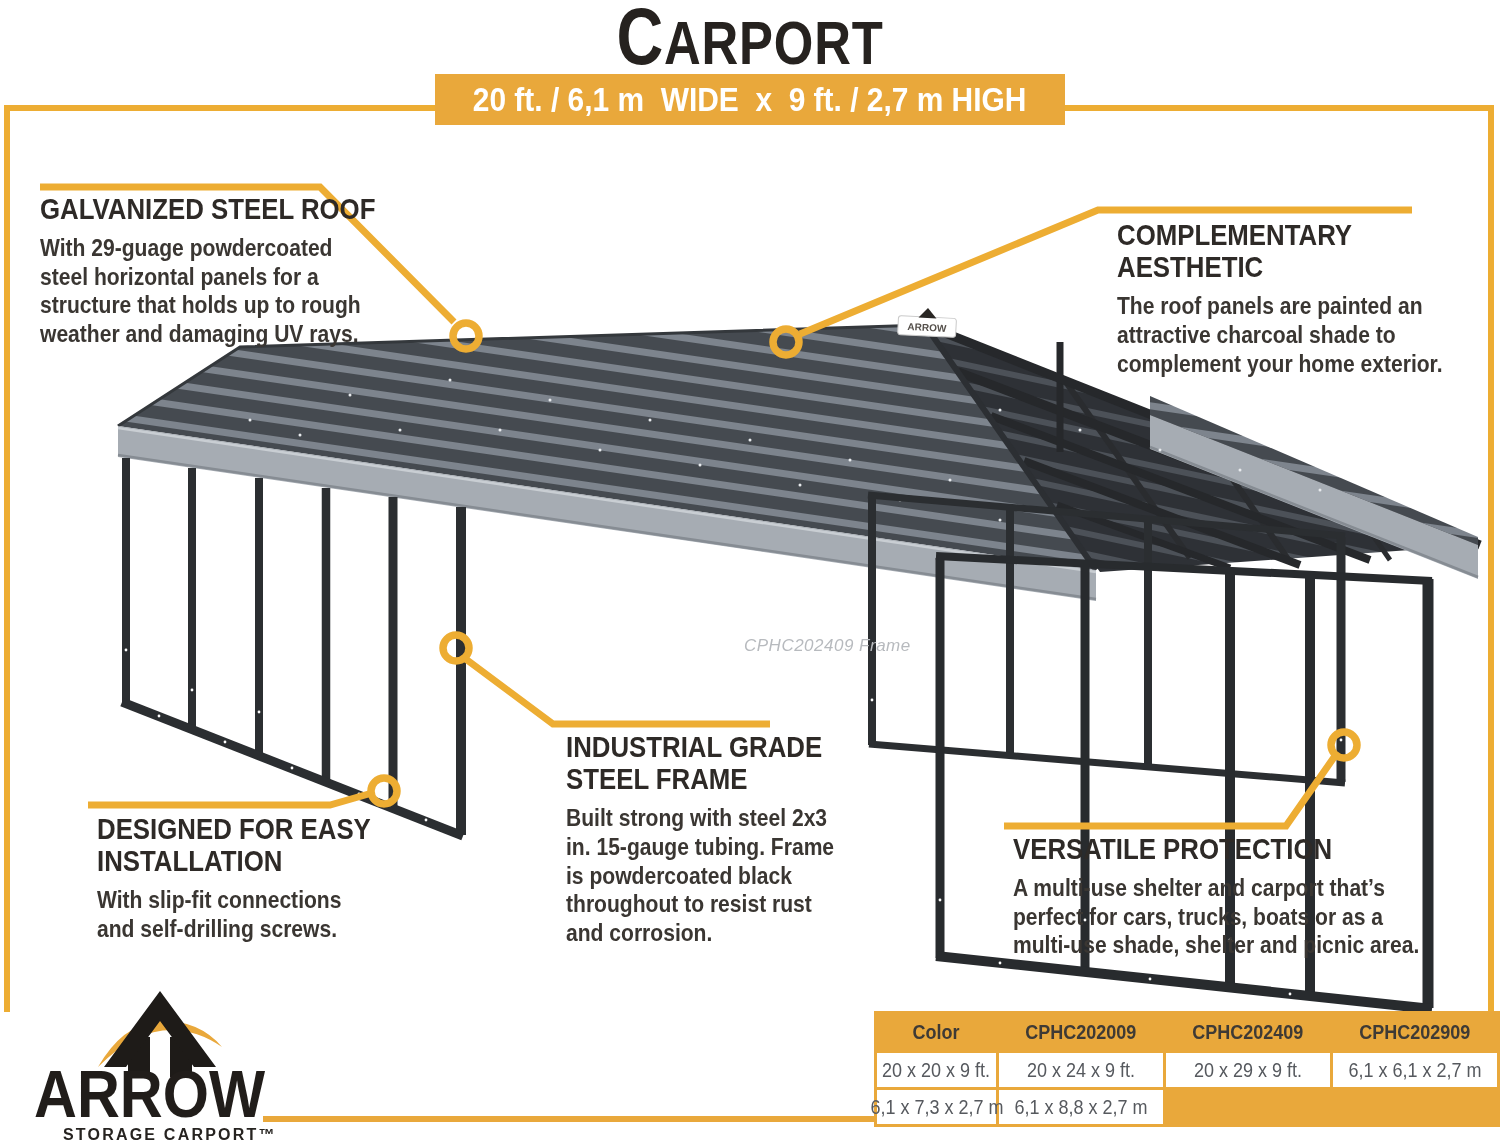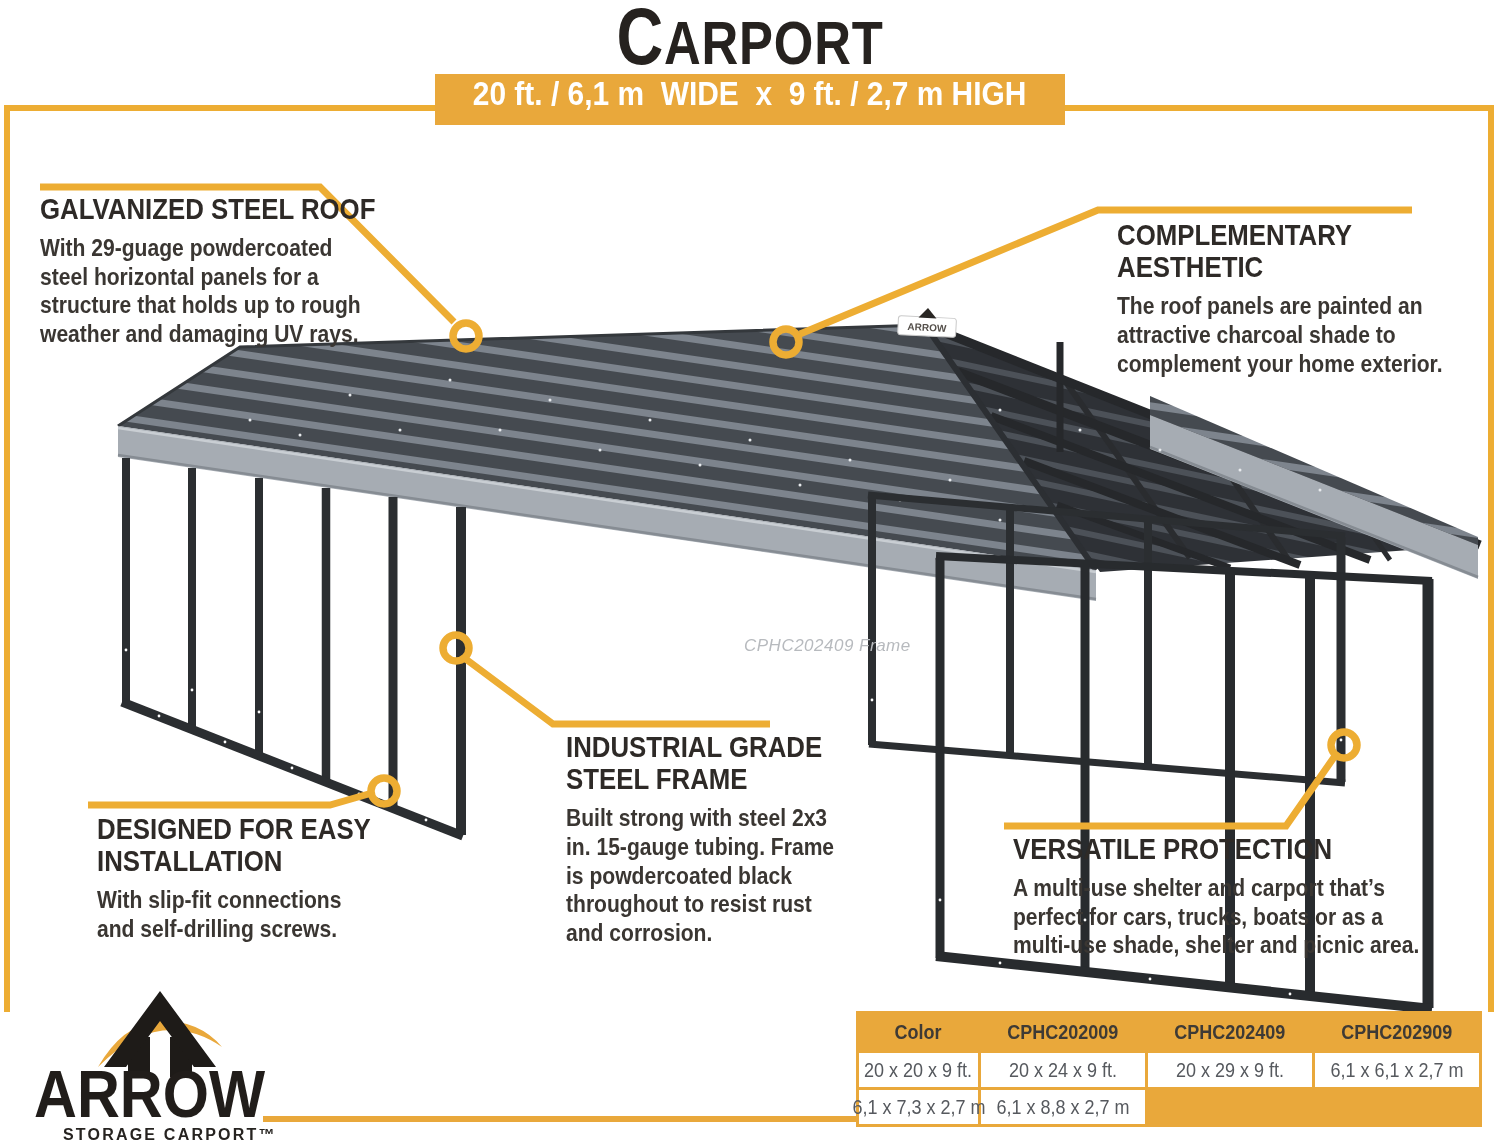--- a/index.html
+++ b/index.html
@@ -4,41 +4,41 @@
 <style>
   html,body{margin:0;padding:0;background:#ffffff;}
   #stage{position:relative;width:1500px;height:1147px;background:#ffffff;overflow:hidden;
          font-family:"Liberation Sans", sans-serif;}
   .abs{position:absolute;}
   
   .page-title{left:0;right:0;top:0;text-align:center;font-size:62px;line-height:74px;font-weight:700;
               color:#26221f;letter-spacing:1px;transform:scaleX(.82);}
   .page-title::first-letter{font-size:79px;}
   .size-banner{left:435px;top:74px;width:630px;height:51px;background:#E9A83B;
-               display:flex;justify-content:center;}
+               display:flex;align-items:center;justify-content:center;}
   .size-banner span{color:#ffffff;font-weight:700;font-size:34px;white-space:pre;transform:scaleX(.88);}
   
   .callout{transform:scaleX(.86);transform-origin:0 0;}
   .callout h3{margin:0 0 9px 0;font-size:30px;line-height:1.07;font-weight:700;color:#2e2a27;
               letter-spacing:0;white-space:pre-line;}
   .callout p{margin:0;font-size:24.5px;line-height:1.17;font-weight:700;color:#3a3632;white-space:pre-line;}
   .co-galvanized{left:40px;top:193px;}
   .co-aesthetic{left:1117px;top:219px;}
   .co-frame{left:566px;top:731px;}
   .co-install{left:97px;top:813px;}
   .co-protect{left:1013px;top:833px;}
   
   .model-note{left:744px;top:636px;font-size:17px;font-style:italic;color:#b7babe;letter-spacing:.5px;}
   
   .brand-name{left:34px;top:1064px;font-size:66px;line-height:60px;font-weight:700;color:#211d1a;
               letter-spacing:0;transform:scaleX(.9);transform-origin:0 0;}
   .brand-tagline{left:63px;top:1126px;font-size:16px;font-weight:700;color:#262320;letter-spacing:2.2px;}
   .divider-line{left:263px;top:1116px;width:612px;height:6px;background:#E9A83B;}
   
-  .spec-table{left:856px;top:1011px;width:620px;border:3px solid #E9A83B;background:#E9A83B;
+  .spec-table{left:874px;top:1011px;width:620px;border:3px solid #E9A83B;background:#E9A83B;
               display:grid;grid-template-columns:119px 164px 164px 164px;grid-template-rows:36px 34px 34px;
               grid-gap:3px;}
   .spec-table .cell{display:flex;align-items:center;justify-content:center;}
   .spec-table .hcell{background:#E9A83B;color:#3e3a35;font-weight:700;font-size:20px;}
   .spec-table .bcell{background:#ffffff;color:#56595e;font-size:20px;}
   .spec-table .cell span{transform:scaleX(.9);white-space:nowrap;}
   .c-color{grid-column:1;grid-row:2 / span 2;}
 </style>
 </head>
 <body>

